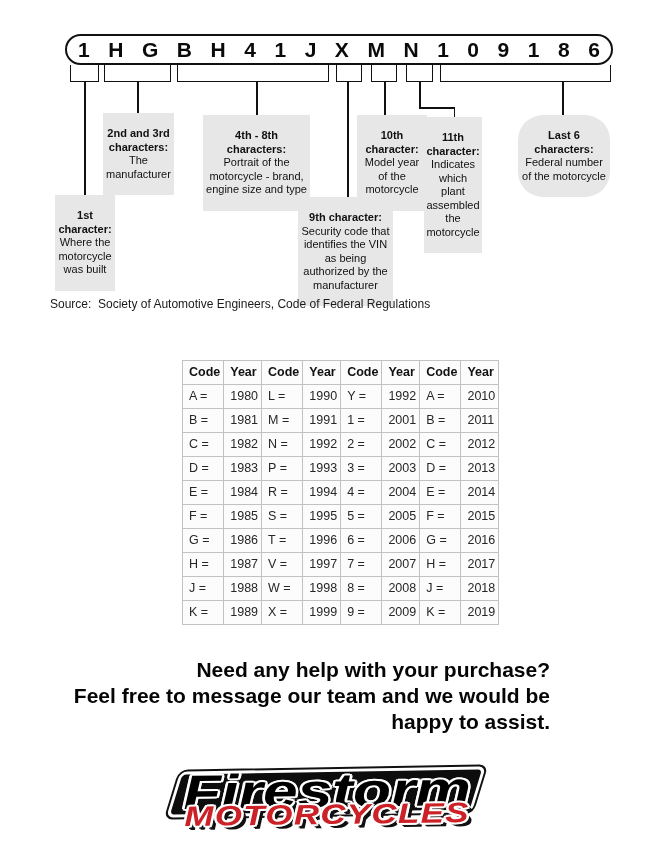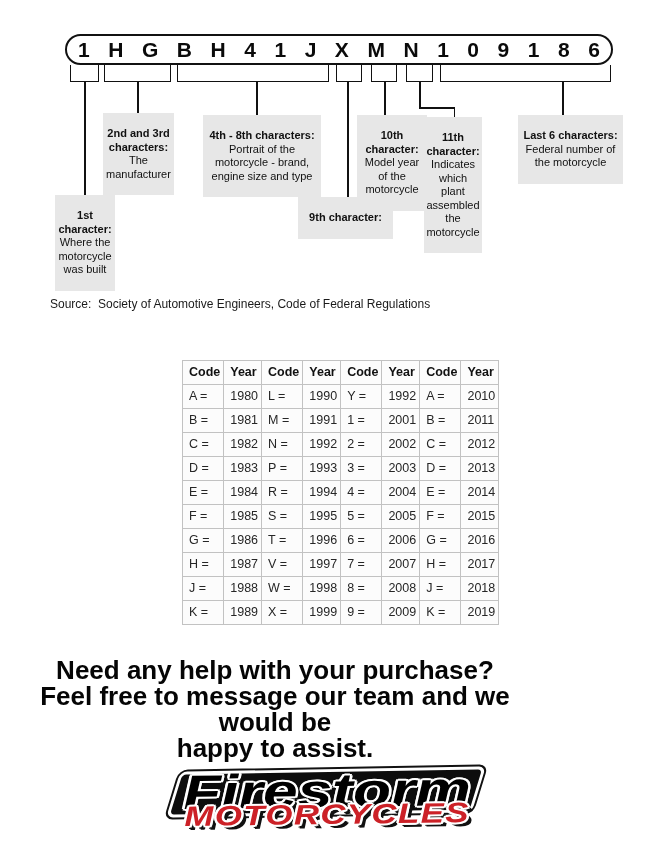--- a/index.html
+++ b/index.html
@@ -31,22 +31,22 @@
   .year-table { position:absolute; left:182px; top:360px; border-collapse:collapse; font-size:12.5px; color:#262626; }
   .year-table th, .year-table td {
     border:1px solid #c2c2c2; background:#fcfcfc; text-align:left;
     padding:4px 3px 4px 6px; line-height:15px; white-space:nowrap;
   }
   .year-table th { font-weight:bold; color:#111; }
   .year-table th:nth-child(odd), .year-table td:nth-child(odd) { min-width:39px; }
   .year-table th:nth-child(even), .year-table td:nth-child(even) { min-width:31px; }
 
   
-  .help { position:absolute; left:0; top:657px; width:550px; text-align:center;
-    font-size:26px; font-weight:bold; color:#050505; line-height:26px; }
+  .help { position:absolute; left:0; top:657px; width:550px; text-align:right;
+    font-size:21px; font-weight:bold; color:#050505; line-height:26px; }
 
   
   .logo { position:absolute; left:160px; top:768px; width:334px; height:75px; }
   .logo-blob {
     position:absolute; left:14px; top:1px; width:304px; height:46px;
     background:#0d0d0d; border:3px solid #fff; outline:2px solid #111; border-radius:7px;
     transform:skewX(-18deg) rotate(-1deg);
   }
   .logo-brand {
     position:absolute; left:0; right:0; top:0; text-align:center;
@@ -109,36 +109,37 @@
     <div class="vline" style="left:562px; top:82px; height:33px;"></div>
 
     <div class="lbox" style="left:55px;  top:195px; width:60px;">
       <b>1st character:</b>
       <span>Where the motorcycle was built</span>
     </div>
     <div class="lbox" style="left:103px; top:113px; width:71px;">
       <b>2nd and 3rd characters:</b>
       <span>The manufacturer</span>
     </div>
-    <div class="lbox" style="left:203px; top:115px; width:118px;">
+    <div class="lbox" style="left:203px; top:115px; width:107px;">
       <b>4th - 8th characters:</b>
       <span>Portrait of the motorcycle - brand, engine size and type</span>
     </div>
     <div class="lbox" style="left:298px; top:197px; width:95px;">
       <b>9th character:</b>
+      <span>Security code that identifies the VIN as being authorized by the manufacturer</span>
     </div>
     <div class="lbox" style="left:357px; top:115px; width:70px;">
       <b>10th character:</b>
       <span>Model year of the motorcycle</span>
     </div>
     <div class="lbox" style="left:424px; top:117px; width:58px;">
       <b>11th character:</b>
       <span>Indicates which plant assembled the motorcycle</span>
     </div>
-    <div class="lbox" style="left:518px; top:115px; width:105px;">
+    <div class="lbox" style="left:518px; top:115px; width:92px;border-radius:25px;">
       <b>Last 6 characters:</b>
       <span>Federal number of the motorcycle</span>
     </div>
   </div>
 
   <div class="source">Source:  Society of Automotive Engineers, Code of Federal Regulations</div>
 
   <table class="year-table">
     <thead>
         <tr>

